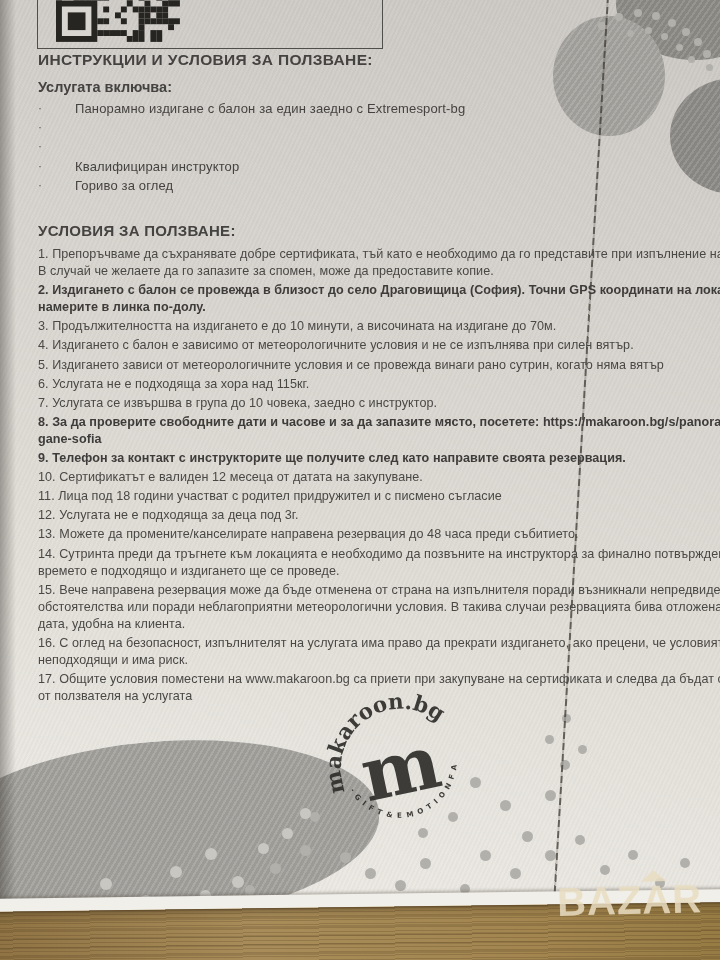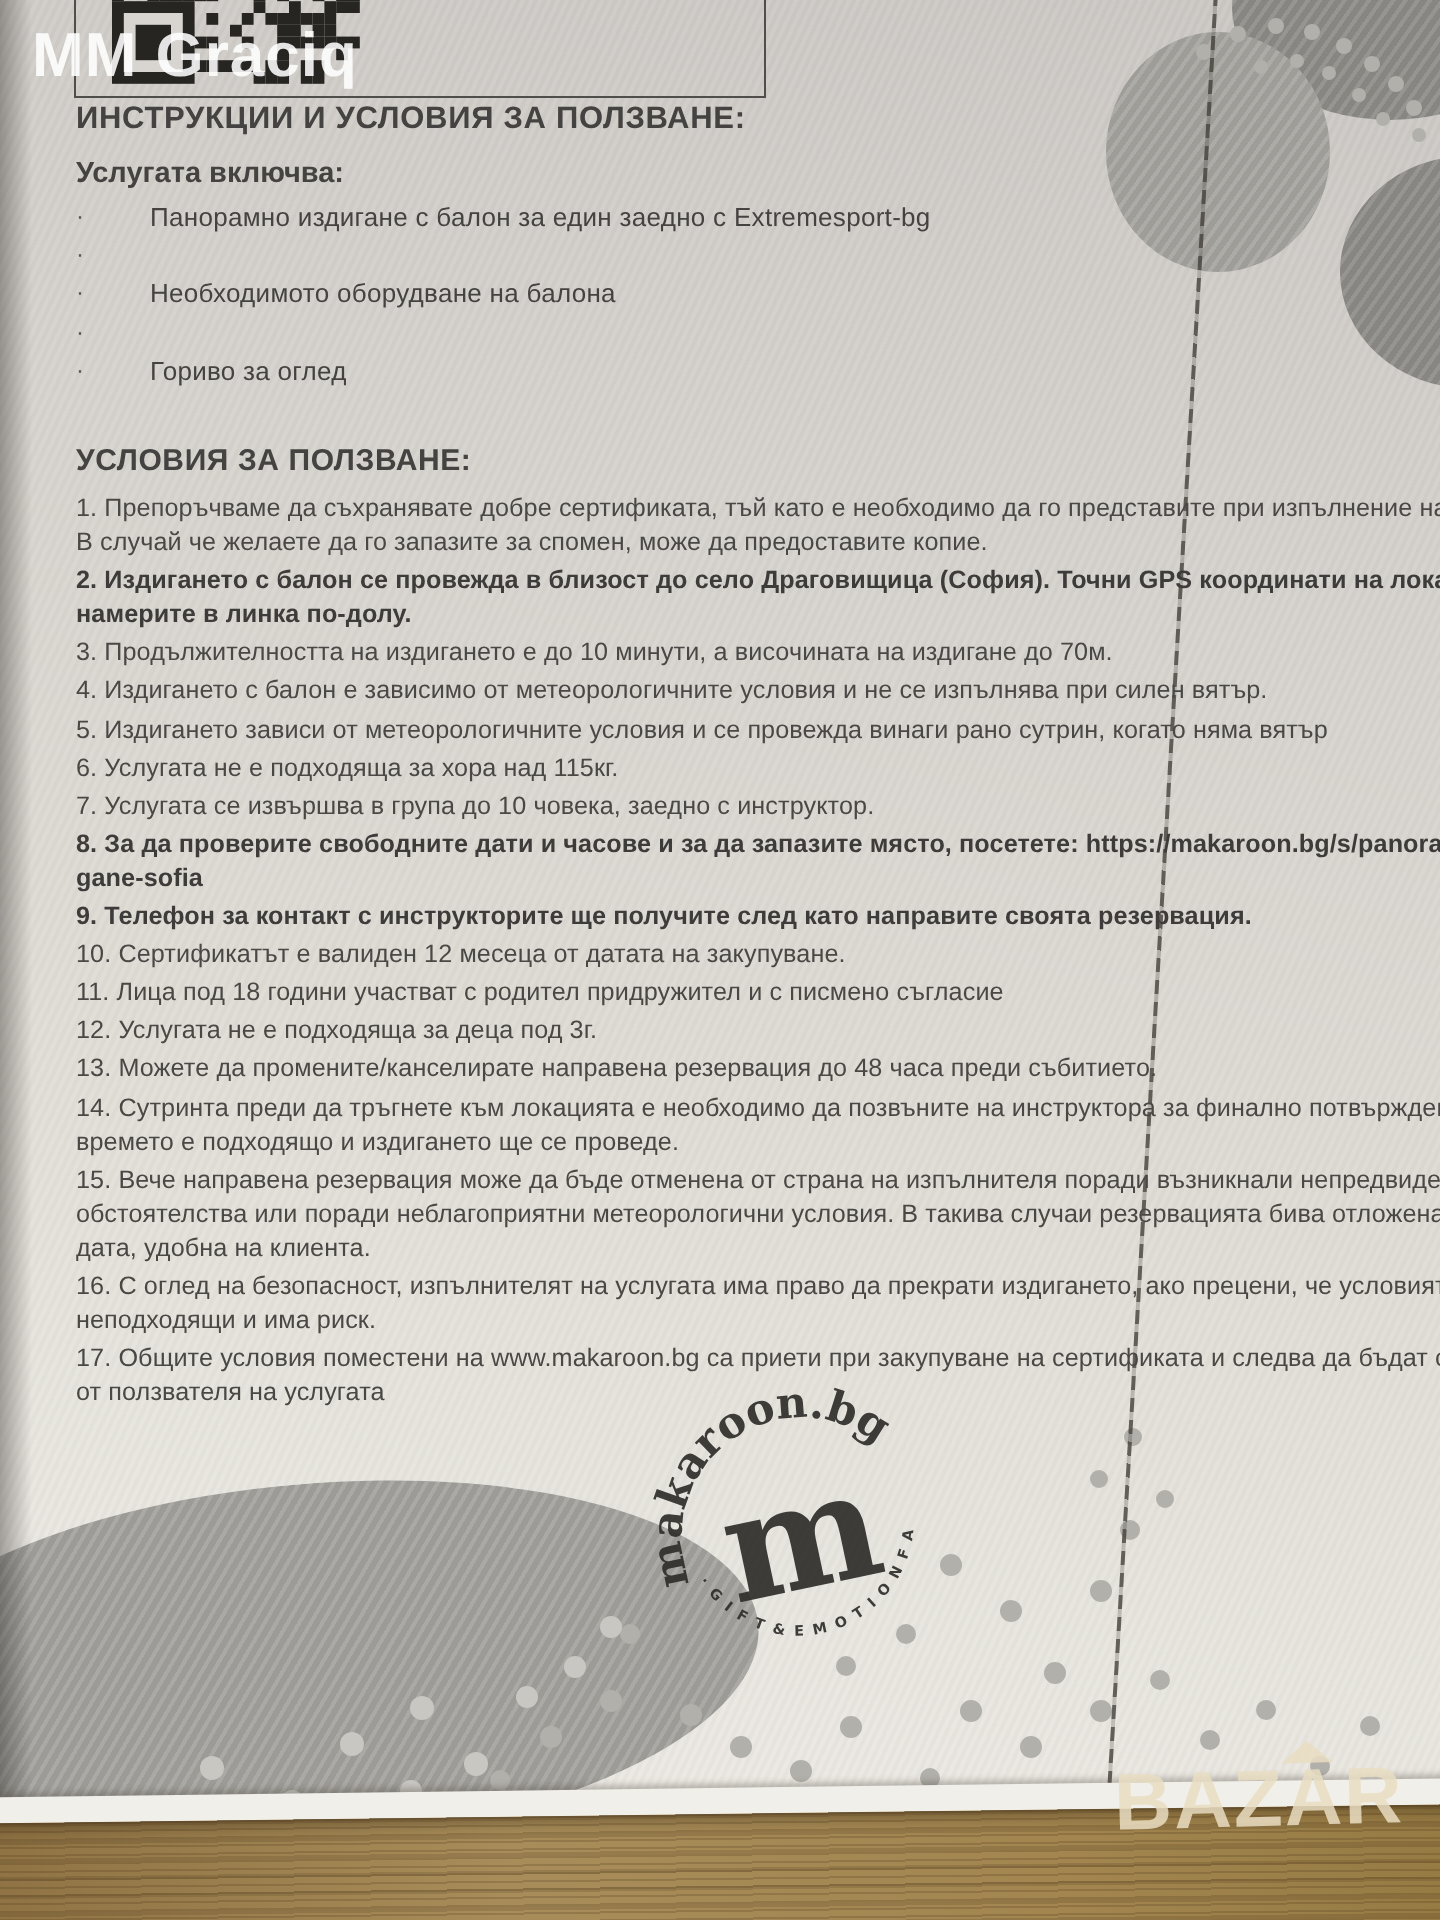--- a/index.html
+++ b/index.html
@@ -276,24 +276,24 @@
       <div id="includes">
           <div class="inc-row">
             <span class="inc-marker">·</span>
             <span>Панорамно издигане с балон за един заедно с Extremesport-bg</span>
           </div>
           <div class="inc-row">
             <span class="inc-marker">·</span>
           </div>
           <div class="inc-row">
             <span class="inc-marker">·</span>
-            <span>Необходимото оборудване на балона</span>
-          </div>
-          <div class="inc-row">
-            <span class="inc-marker">·</span>
+          </div>
+          <div class="inc-row">
+            <span class="inc-marker">·</span>
+            <span>Квалифициран инструктор</span>
           </div>
           <div class="inc-row">
             <span class="inc-marker">·</span>
             <span>Гориво за оглед</span>
           </div>
         </div>
       <div class="h3">УСЛОВИЯ ЗА ПОЛЗВАНЕ:</div>
       <div id="terms">
           <div class="term">
             <div class="term-line">1.  Препоръчваме да съхранявате добре сертификата, тъй като е необходимо да го представите при изпълнение на услугата.</div>
@@ -371,15 +371,14 @@
       <text x="75" y="102" text-anchor="middle" font-family="'DejaVu Serif',serif" font-weight="bold" font-size="74" fill="#2f2e2b" id="logoMono">m</text>
     </svg>
 
     <div class="fold"></div>
     <div class="vignette-left"></div>
   </div>
 
   <div class="edge-strip"></div>
   <div class="wood"></div>
 
-  <div class="wm-top">MM Graciq</div>
   <div class="bazar"><span>BAZ</span><span class="a-roof">A</span><span>R</span></div>
 </div>
 
 </body></html>

